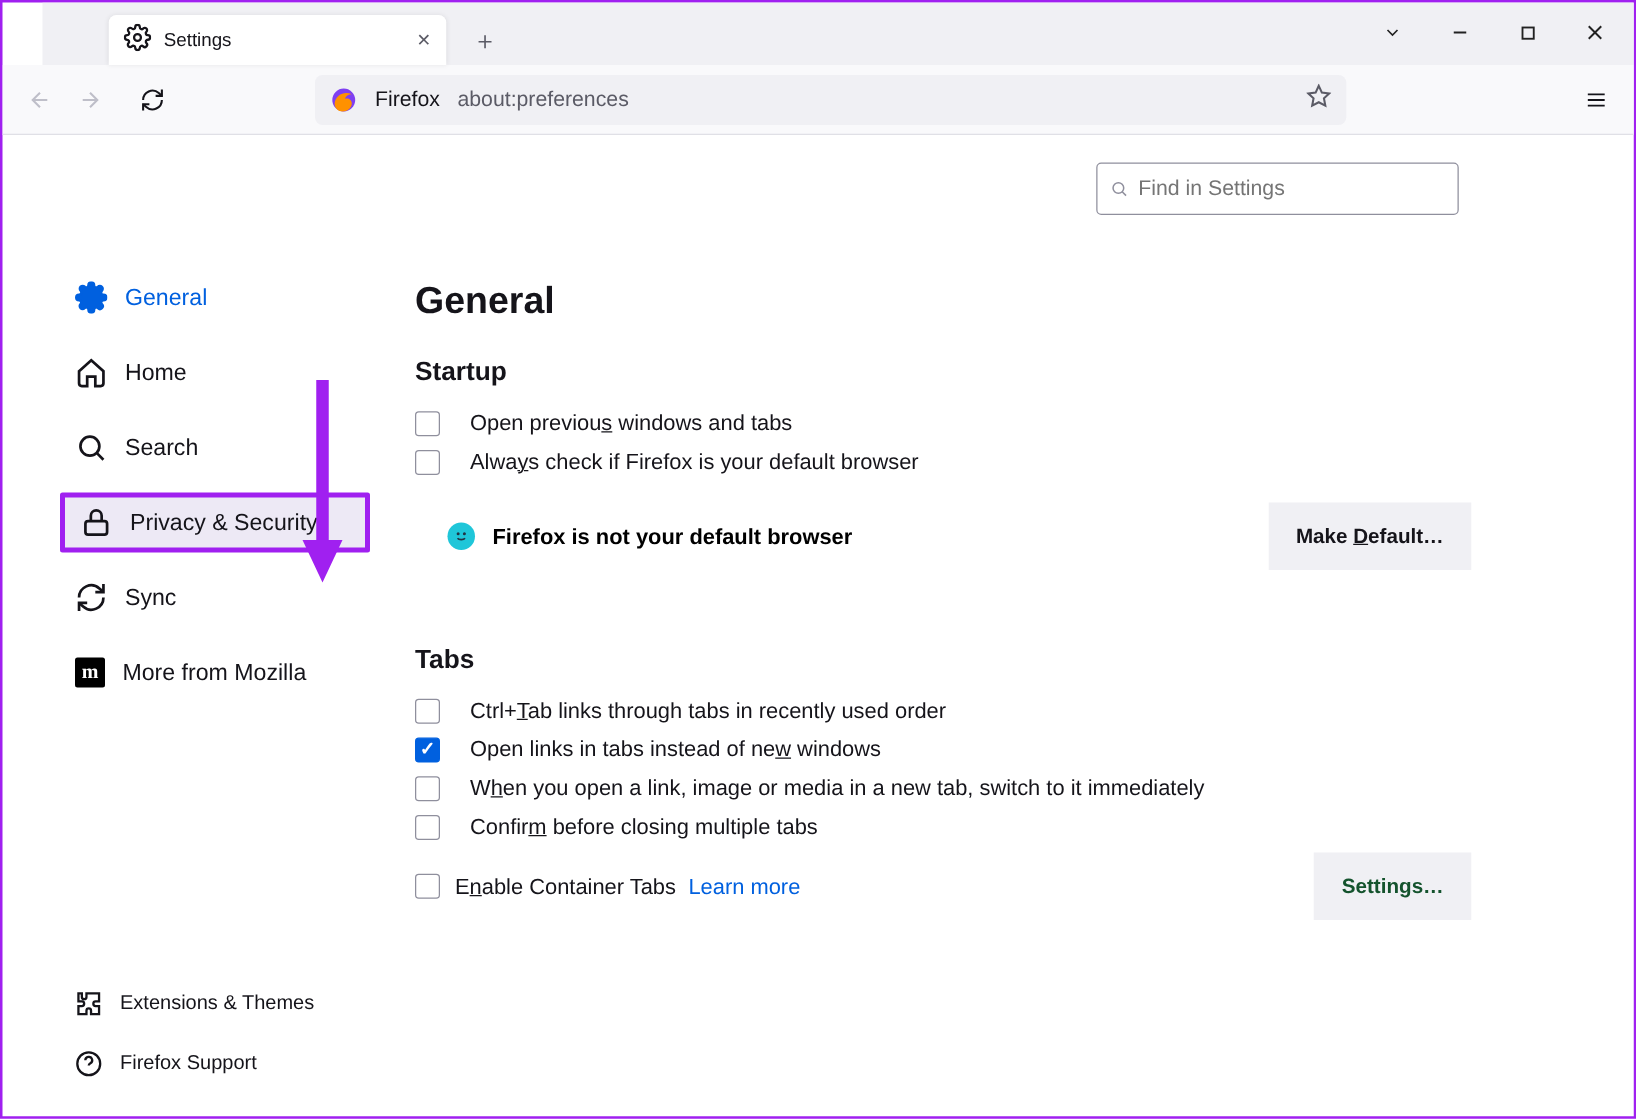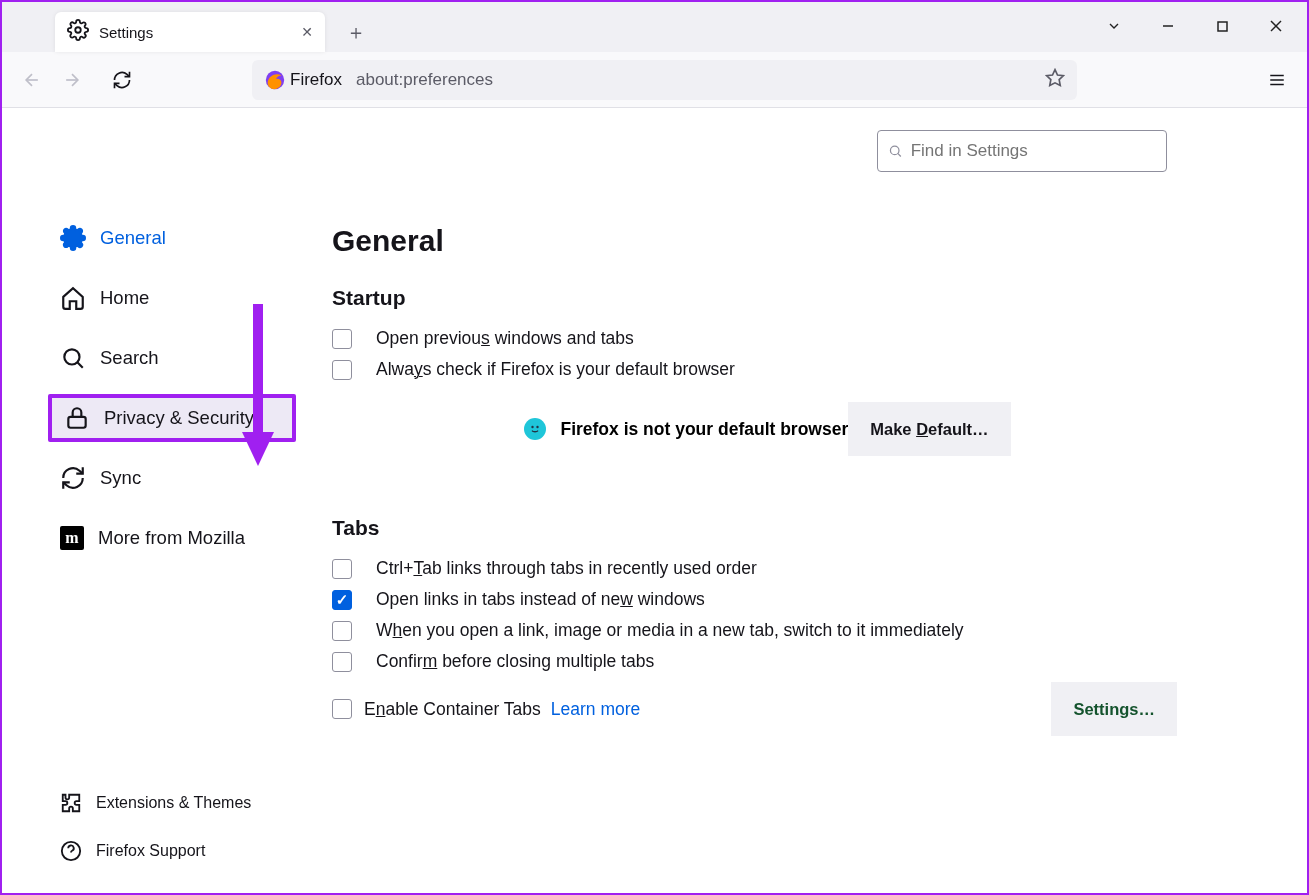--- a/index.html
+++ b/index.html
@@ -13,20 +13,21 @@
     position: relative;
   }
   
   .tabstrip {
     height: 50px;
     background: #f0f0f4;
     display: flex;
     align-items: flex-end;
     padding: 0 8px;
     position: relative;
+    margin-left: 32px;
   }
   .tab {
     background: #fff;
     height: 40px;
     width: 270px;
     border-radius: 6px 6px 0 0;
     display: flex;
     align-items: center;
     padding: 0 12px;
     margin-left: 45px;
@@ -67,21 +68,21 @@
     flex: 1;
     margin: 0 90px 0 110px;
     height: 40px;
     background: #f0f0f4;
     border-radius: 6px;
     display: flex;
     align-items: center;
     padding: 0 12px;
     position: relative;
   }
-  .urlbar .ffx { display:flex; align-items:center; gap: 4px; margin-right: 14px;}
+  .urlbar .ffx { display:flex; align-items:center; gap: 14px; margin-right: 14px;}
   .urlbar .ffx-label { font-size: 17px; color: #15141a; }
   .urlbar .addr { font-size: 17px; color: #5b5b66; }
   .urlbar .star { position: absolute; right: 12px; color: #5b5b66; }
   .menubtn { margin-left: 90px; }
 
   
   .content {
     display: flex;
     height: calc(100% - 106px);
     position: relative;
@@ -151,21 +152,21 @@
   .chk.checked { background: #0060df; border-color: #0060df; }
   .chk.checked::after { content: "✓"; color: #fff; font-size: 15px; font-weight: bold; line-height:1; }
   .underlined { text-decoration: underline; text-decoration-thickness: 1px; }
   .emoji-alert {
     width: 22px; height: 22px; border-radius: 50%;
     background: #1fc6d9;
     display:inline-flex; align-items:center; justify-content:center;
     margin-right: 14px; margin-left: 26px;
     font-size: 13px;
   }
-  .default-row { margin-top: 22px; display:flex; align-items:center; justify-content: center;}
+  .default-row { margin-top: 22px; display:flex; align-items:center; justify-content: space-between;}
   .default-row .msg { display:flex; align-items:center; font-weight:700; font-size: 17.5px;}
   .btn {
     background: #f0f0f4; border: none; border-radius: 0;
     height: 54px; padding: 0 22px; font-size: 16.5px; font-weight: 600;
     color: #15141a; cursor: pointer;
   }
   .btn.disabled { color: #14532d; cursor: default; }
   .link { color: #0060df; margin-left: 10px; cursor: pointer; }
 
   .arrow-annotation {

